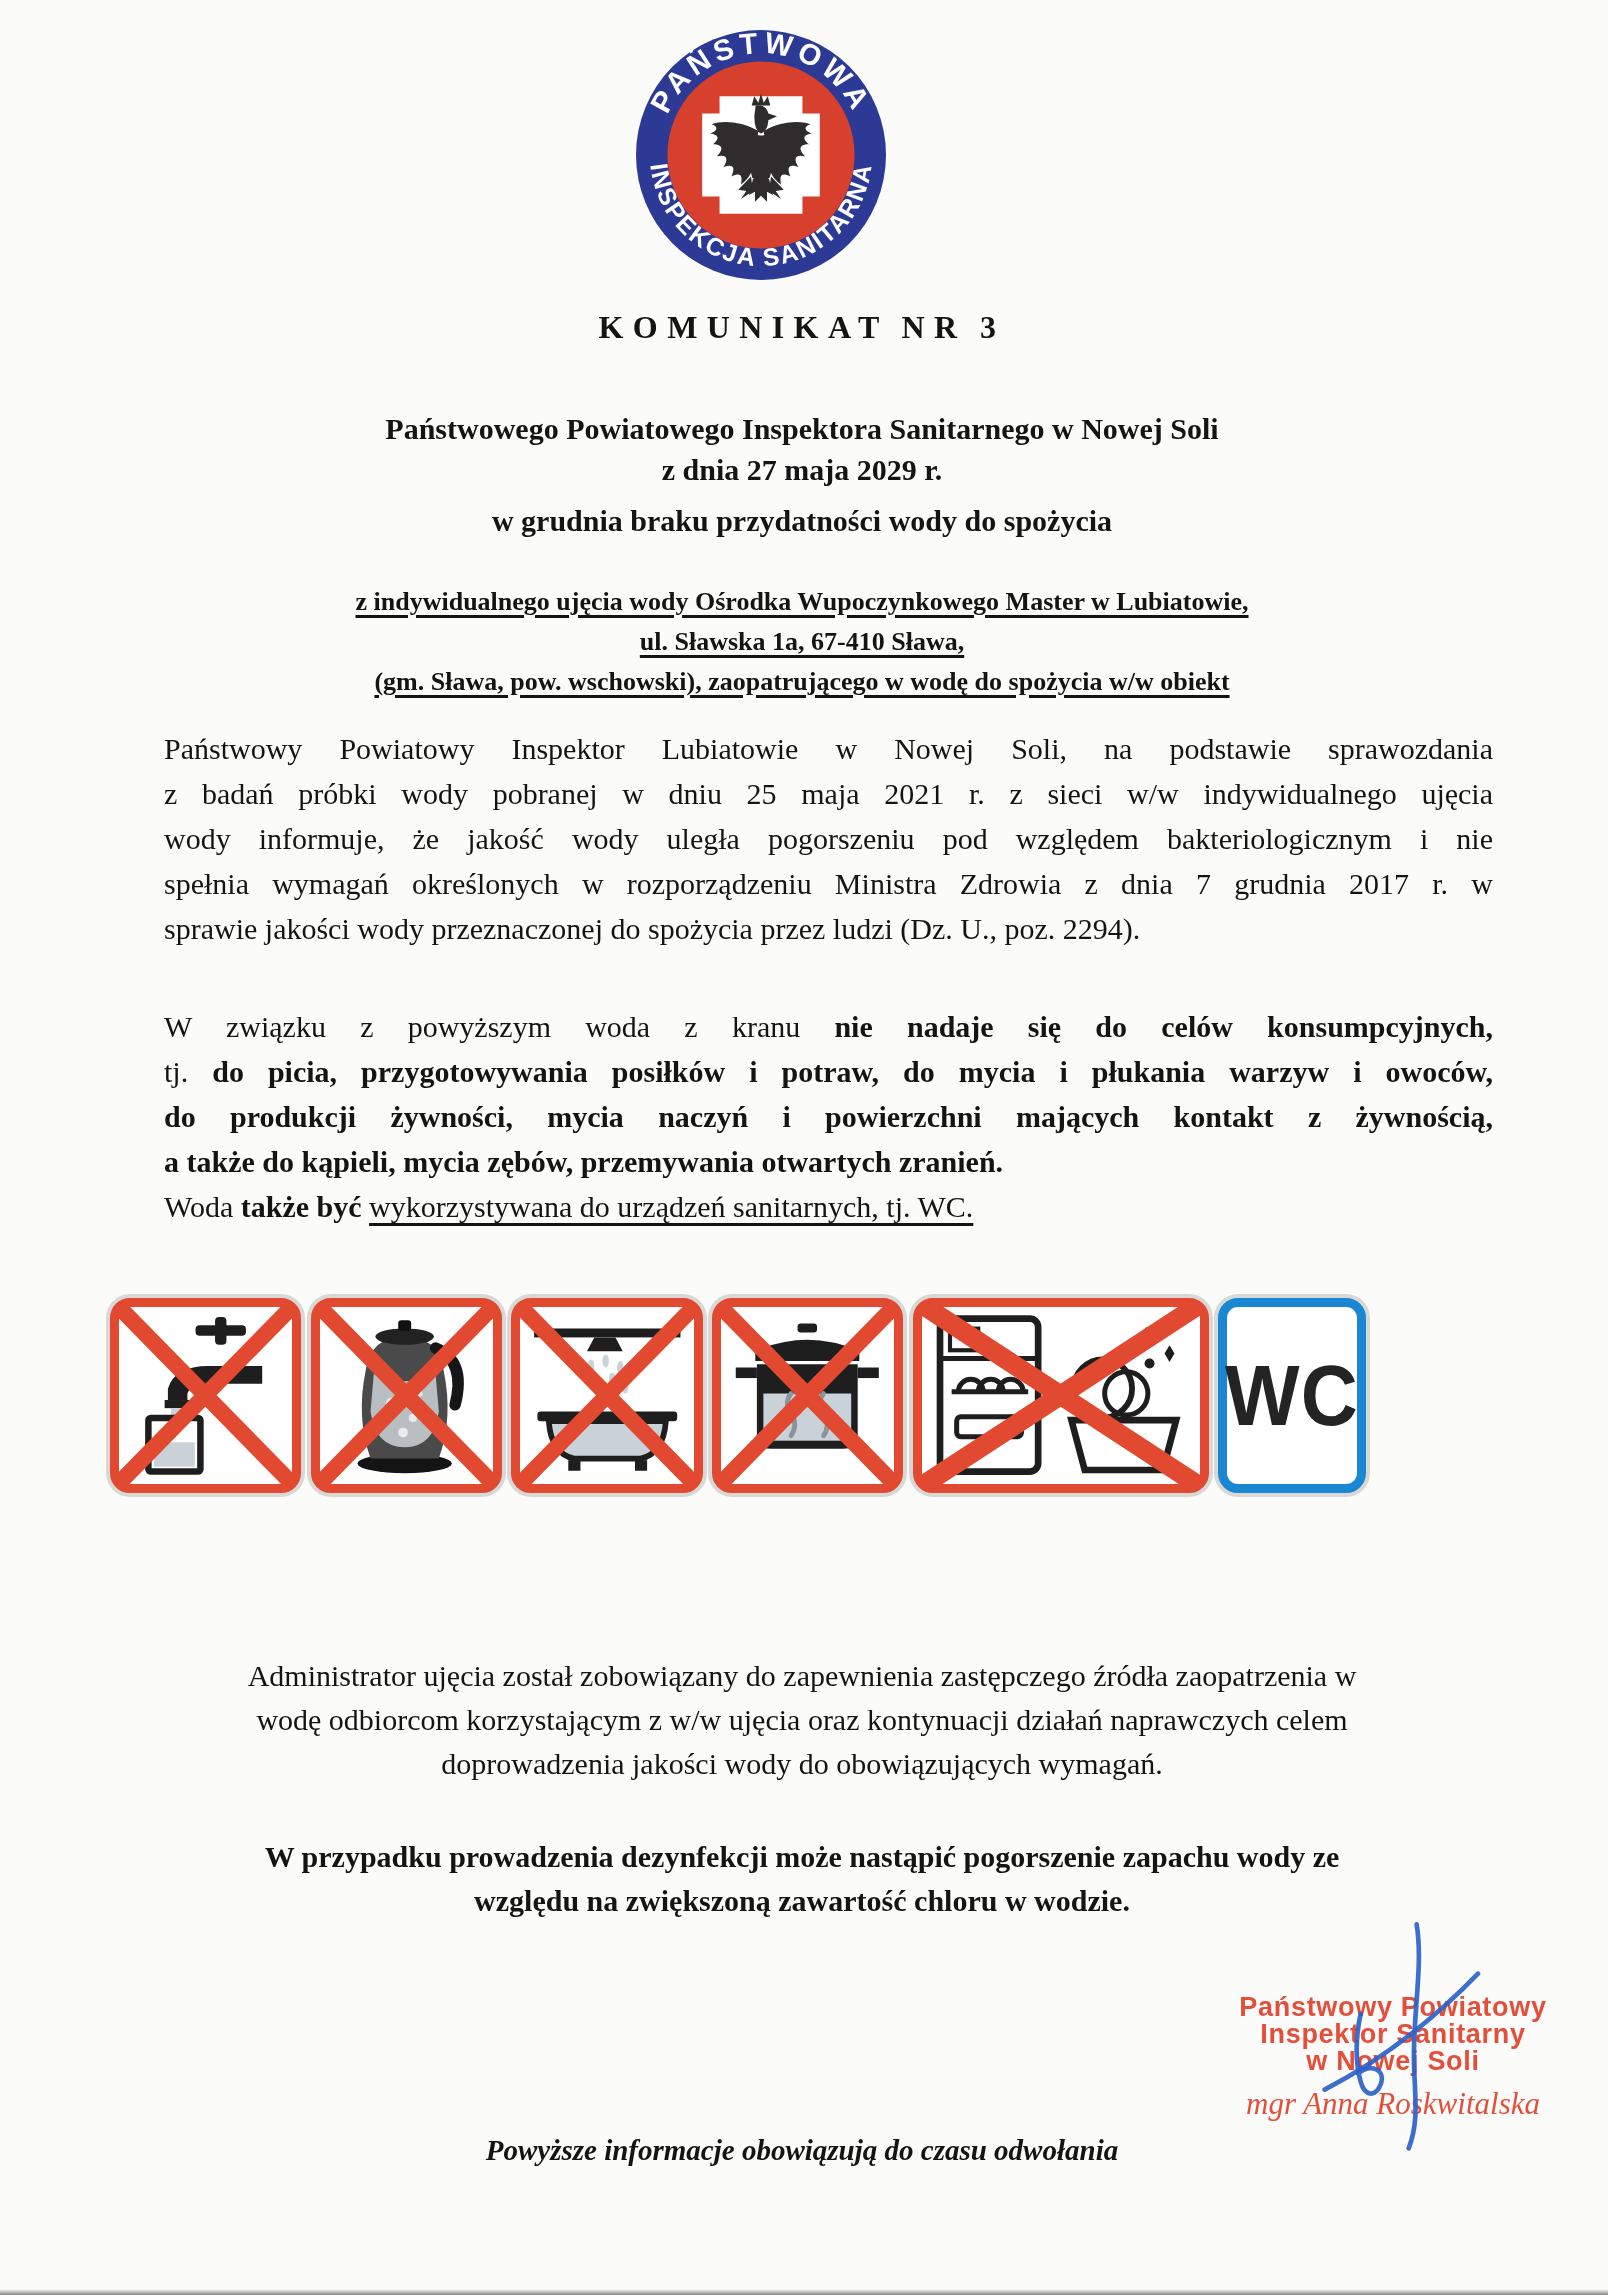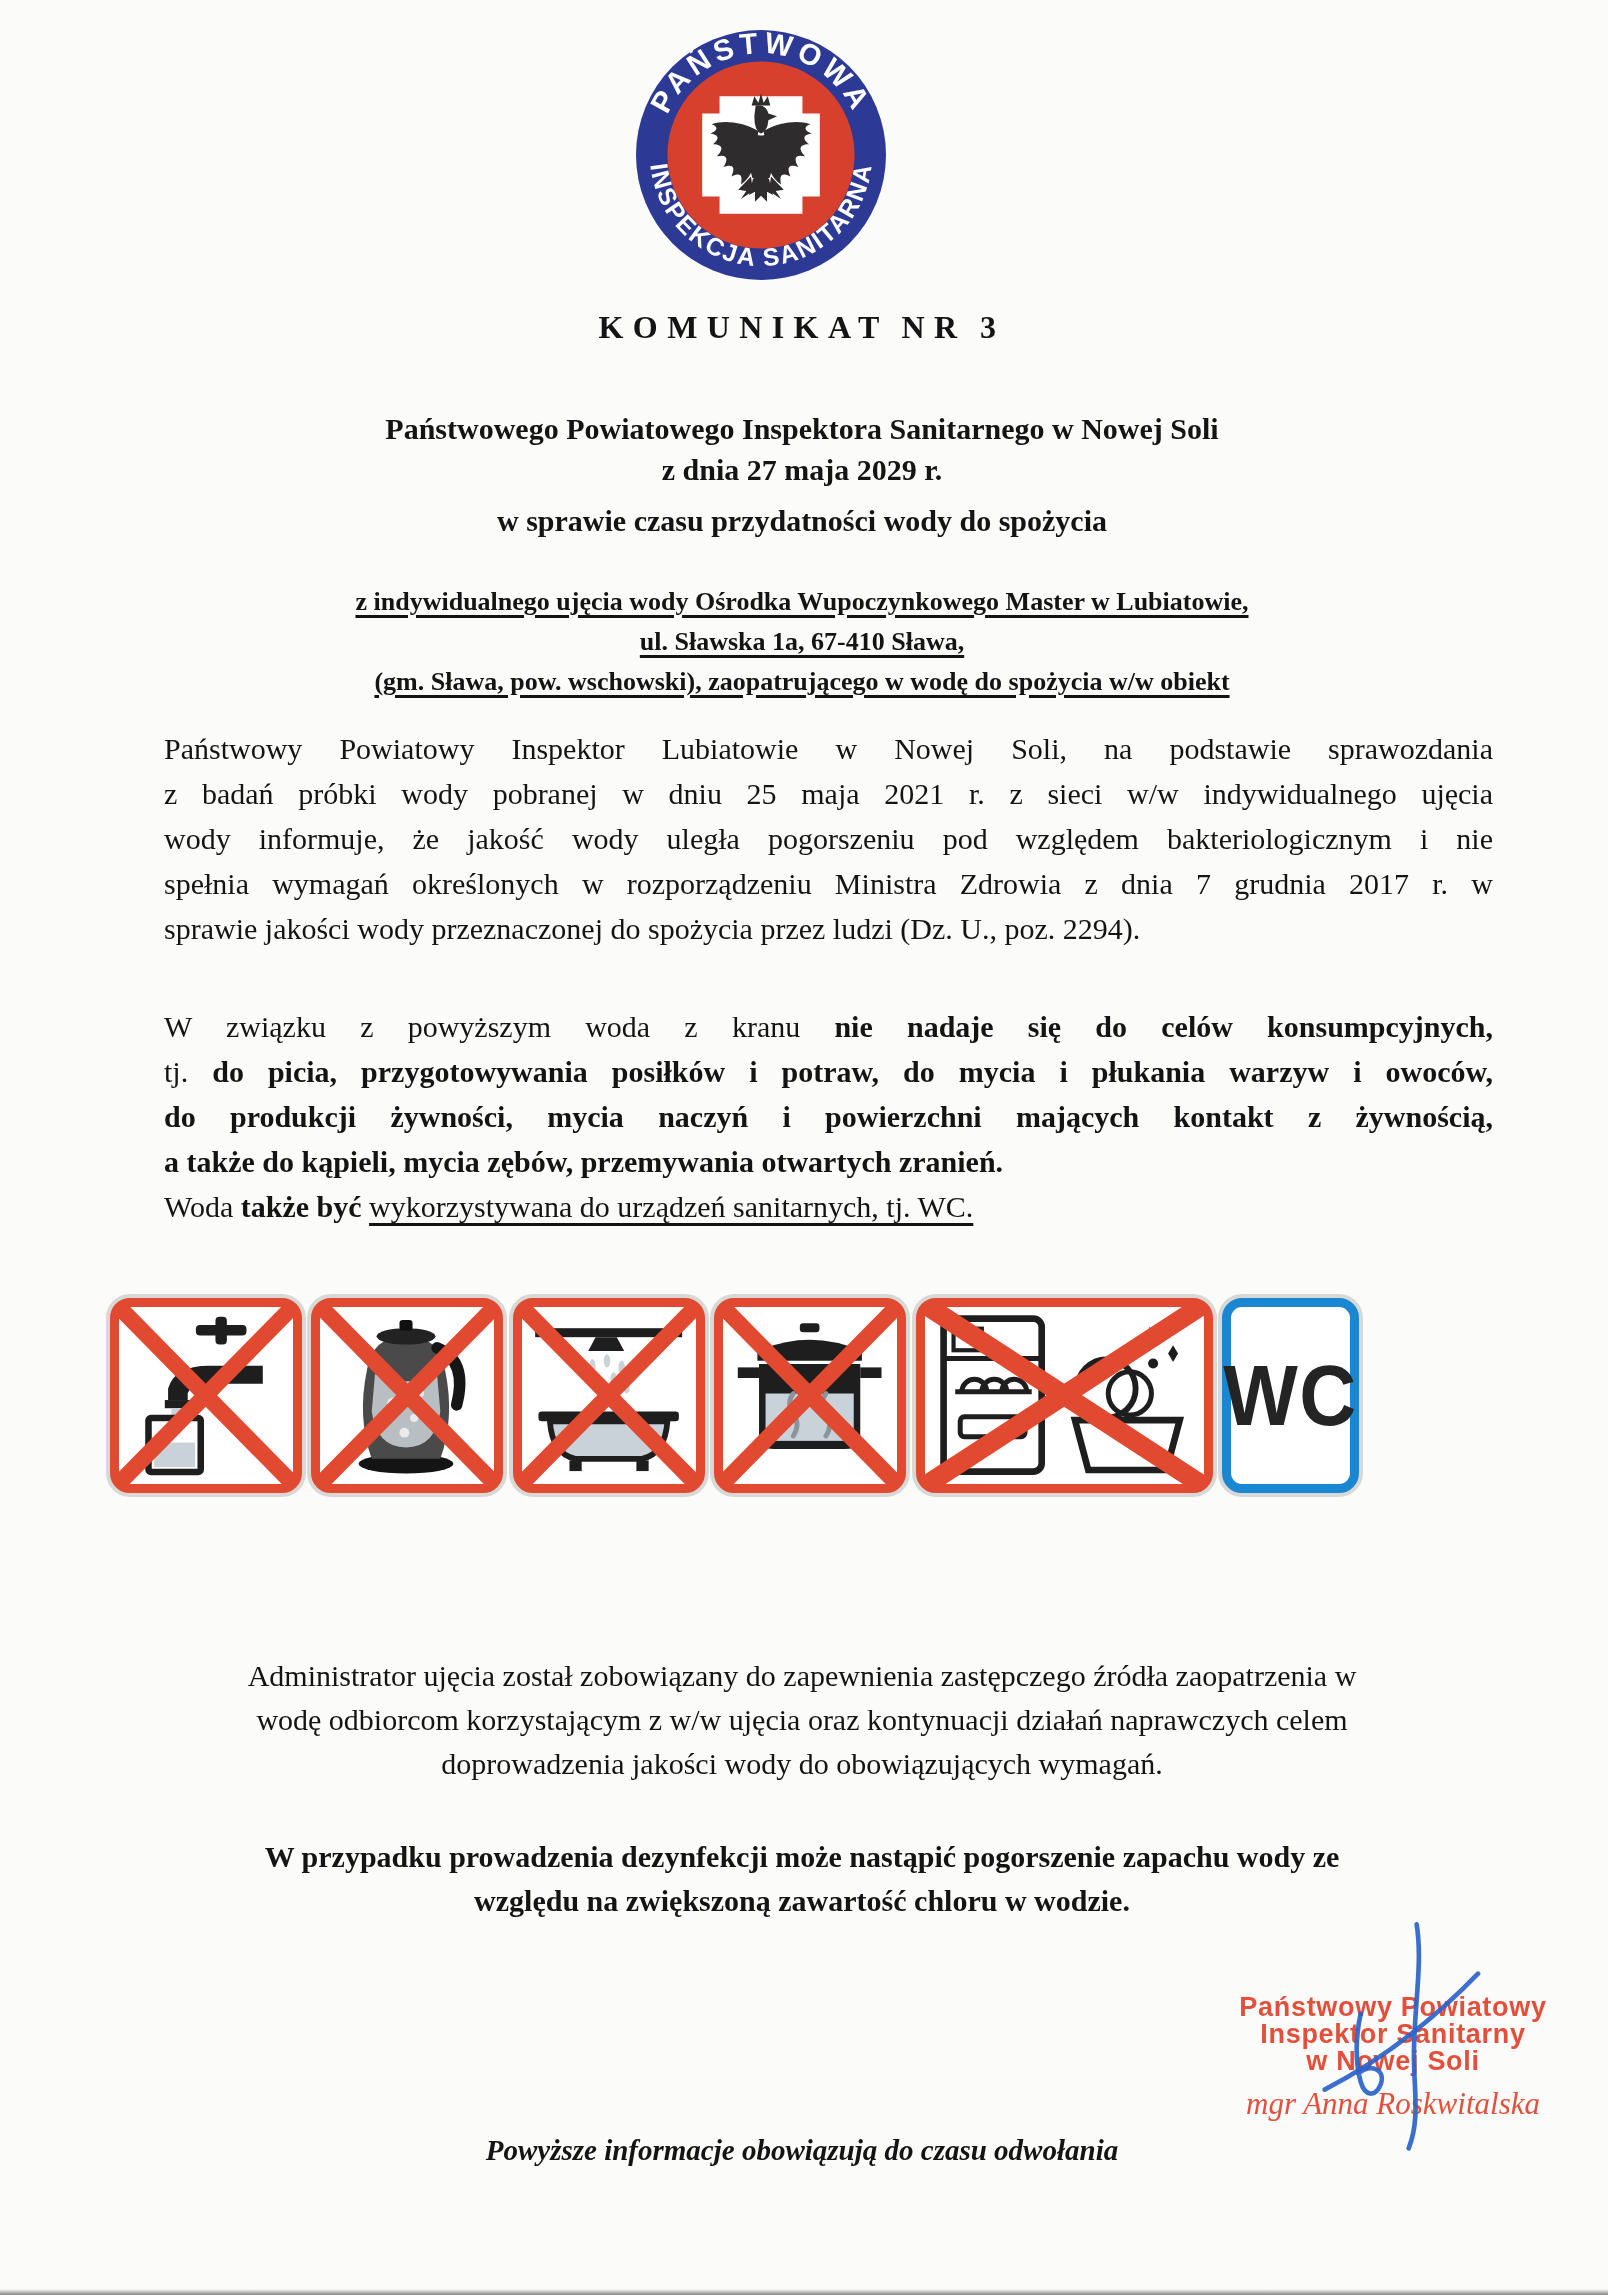--- a/index.html
+++ b/index.html
@@ -69,21 +69,21 @@
     display:flex;gap:9.4px;align-items:stretch;
   }
   .sign{
     position:relative;background:#fff;border-radius:20px;
     box-shadow:0 0 0 4px #d8d8d6;
     box-sizing:border-box;height:195px;
   }
   .sign.no{border:9.4px solid #e14a30;}
   .sign.std{width:192px;}
   .sign.wide{width:297px;}
-  .sign.wc{width:137px;border:9.4px solid #1a87d3;display:flex;align-items:center;justify-content:center;}
+  .sign.wc{width:148px;border:9.4px solid #1a87d3;display:flex;align-items:center;justify-content:center;}
   .sign .art{position:absolute;inset:5.3px;width:calc(100% - 10.7px);height:calc(100% - 10.7px);}
   .sign .cross{position:absolute;inset:-6.7px;width:calc(100% + 13.4px);height:calc(100% + 13.4px);pointer-events:none;}
   .cross line{stroke:#e14a30;stroke-width:8.6;}
   .wc-label{
     font-family:"Liberation Sans","DejaVu Sans",sans-serif;
     font-weight:bold;font-size:79px;letter-spacing:1.3px;color:#242424;
     transform:scaleY(1.08);
   }
   
   .stamp{
@@ -143,21 +143,21 @@
     </svg>
   </div>
 
   <div class="doc-title">KOMUNIKAT NR 3</div>
 
   <div class="org-block">
     <div>Państwowego Powiatowego Inspektora Sanitarnego w Nowej Soli</div>
     <div>z dnia 27 maja 2029 r.</div>
   </div>
 
-  <div class="subject">w sprawie czasu przydatności wody do spożycia</div>
+  <div class="subject">w grudnia braku przydatności wody do spożycia</div>
 
   <div class="address">
     <div class="uline">z indywidualnego ujęcia wody Ośrodka Wupoczynkowego Master w Lubiatowie,</div>
     <div class="uline">ul. Sławska 1a, 67-410 Sława,</div>
     <div class="uline">(gm. Sława, pow. wschowski),  zaopatrującego w wodę do spożycia w/w obiekt</div>
   </div>
 
   <div class="para" style="top:726px">
     <div class="jline">Państwowy Powiatowy Inspektor Lubiatowie w Nowej Soli, na podstawie sprawozdania</div>
     <div class="jline">z badań próbki wody pobranej w dniu 25 maja 2021 r. z sieci w/w indywidualnego ujęcia</div>

